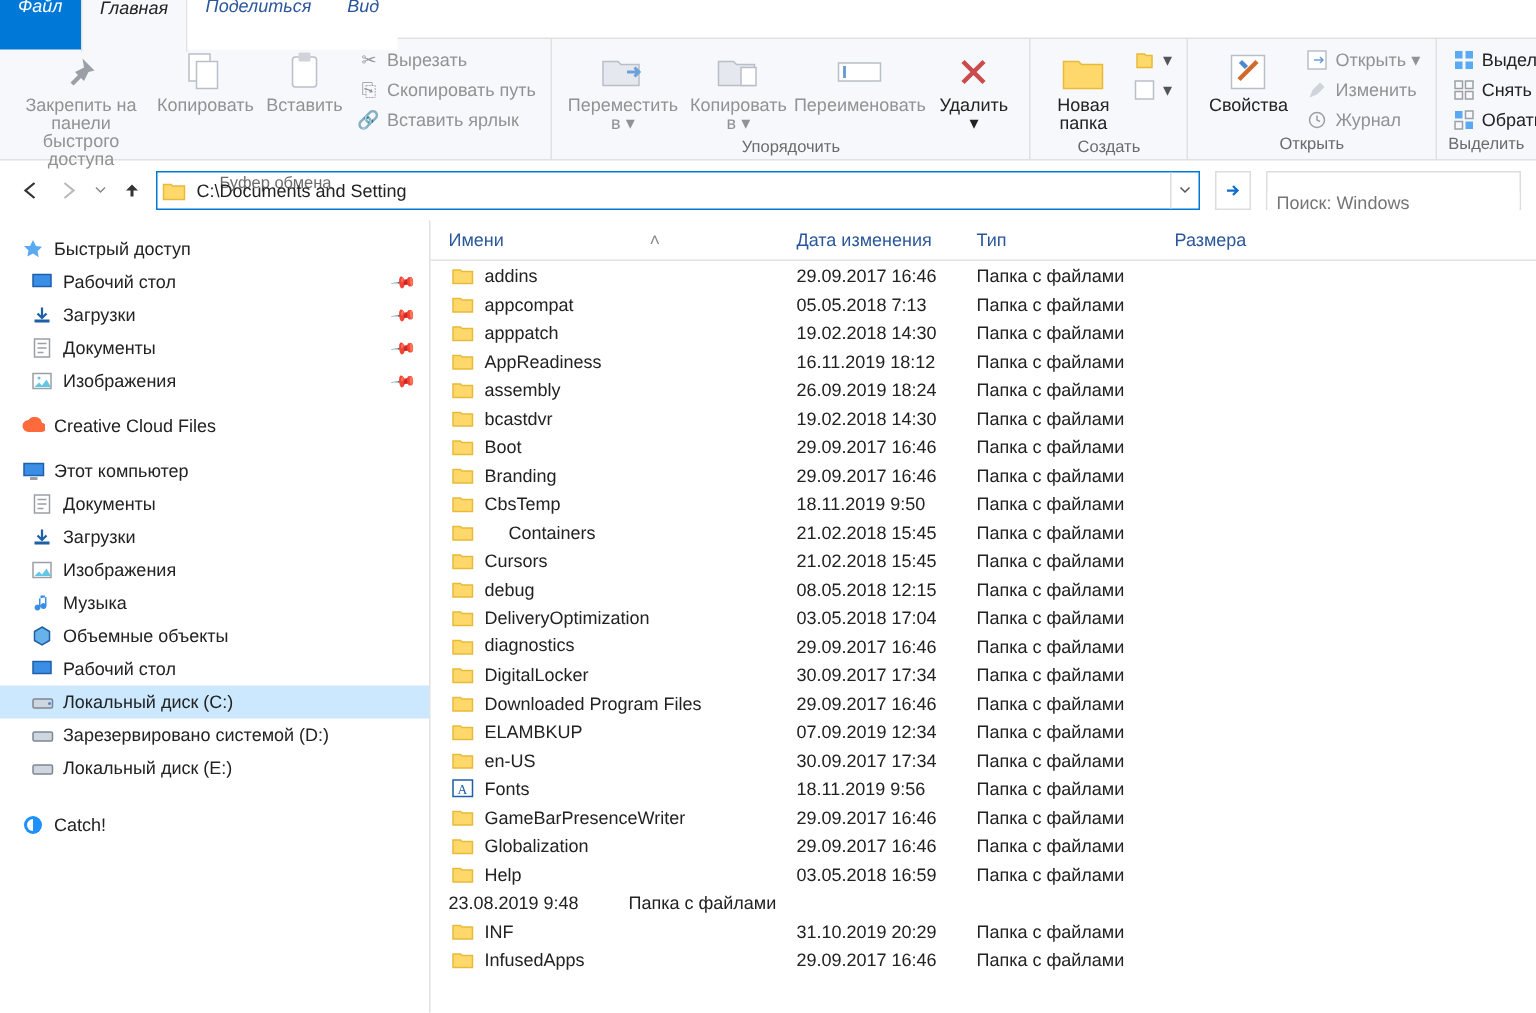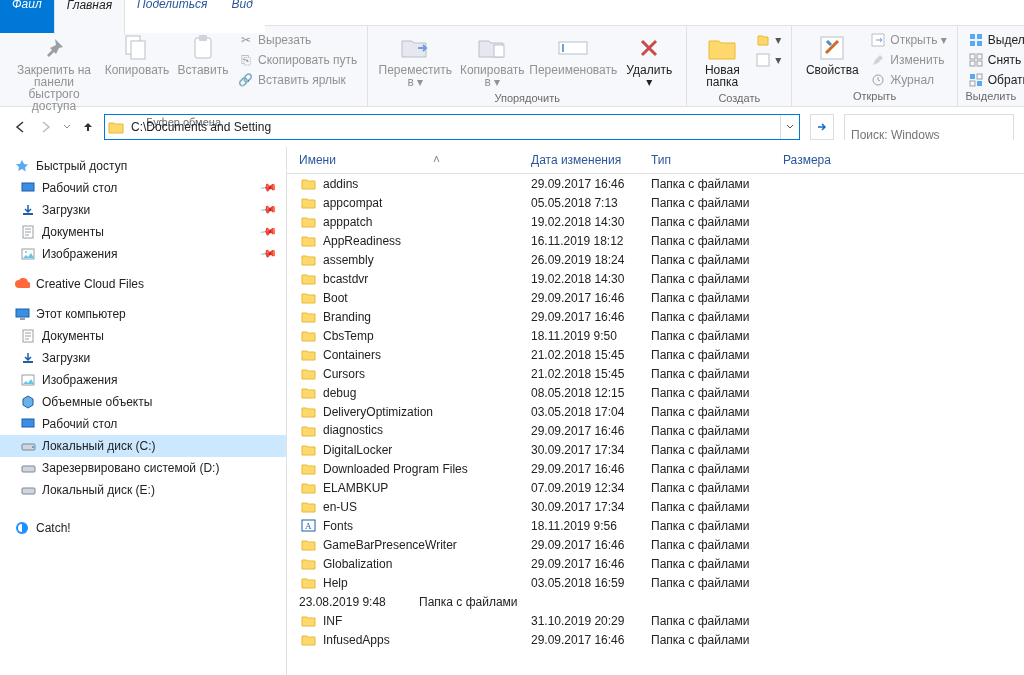--- a/index.html
+++ b/index.html
@@ -433,20 +433,28 @@
       <span class="sbi">
           <svg width="14" height="12" viewBox="0 0 14 12">
             <rect x="1" y="1" width="12" height="10" fill="#fff" stroke="#9aa0a6"></rect>
             <path d="M2 10l3-3 2 2 3-4 3 5z" fill="#63c6e6"></path>
           </svg>
         </span>
       <span>Изображения</span>
     </div>
     <div class="sb-item">
       <span class="sbi">
+          <svg width="12" height="14" viewBox="0 0 12 14">
+            <path d="M5 2v8a2 2 0 11-1-1.7V4l5-1v6a2 2 0 11-1-1.7V2z" fill="#3a8ee6"></path>
+          </svg>
+        </span>
+      <span>Музыка</span>
+    </div>
+    <div class="sb-item">
+      <span class="sbi">
           <svg width="14" height="14" viewBox="0 0 14 14">
             <path d="M7 1l5 3v6l-5 3-5-3V4z" fill="#68b2ea" stroke="#1d5fa8"></path>
           </svg>
         </span>
       <span>Объемные объекты</span>
     </div>
     <div class="sb-item">
       <span class="sbi">
           <svg width="14" height="12" viewBox="0 0 14 12">
             <rect x="1" y="1" width="12" height="8" fill="#3a8ee6" stroke="#1d5fa8"></rect>
@@ -614,21 +622,21 @@
                 <path d="M1 2h5l1 1h7v8H1z" fill="var(--folder-yellow)" stroke="var(--folder-shade)"></path>
               </svg>
             </span>
             <span>CbsTemp</span>
           </div>
           <div class="col-date">18.11.2019 9:50</div>
           <div class="col-type">Папка с файлами</div>
           <div class="col-size"></div>
         </div>
         <div class="frow">
-          <div class="col-name" style="display:flex;align-items:center;gap:6px">
+          <div class="col-name" style="display:flex;align-items:center;gap:22px">
             <span class="fi">
               <svg width="15" height="12" viewBox="0 0 15 12">
                 <path d="M1 2h5l1 1h7v8H1z" fill="var(--folder-yellow)" stroke="var(--folder-shade)"></path>
               </svg>
             </span>
             <span>Containers</span>
           </div>
           <div class="col-date">21.02.2018 15:45</div>
           <div class="col-type">Папка с файлами</div>
           <div class="col-size"></div>

